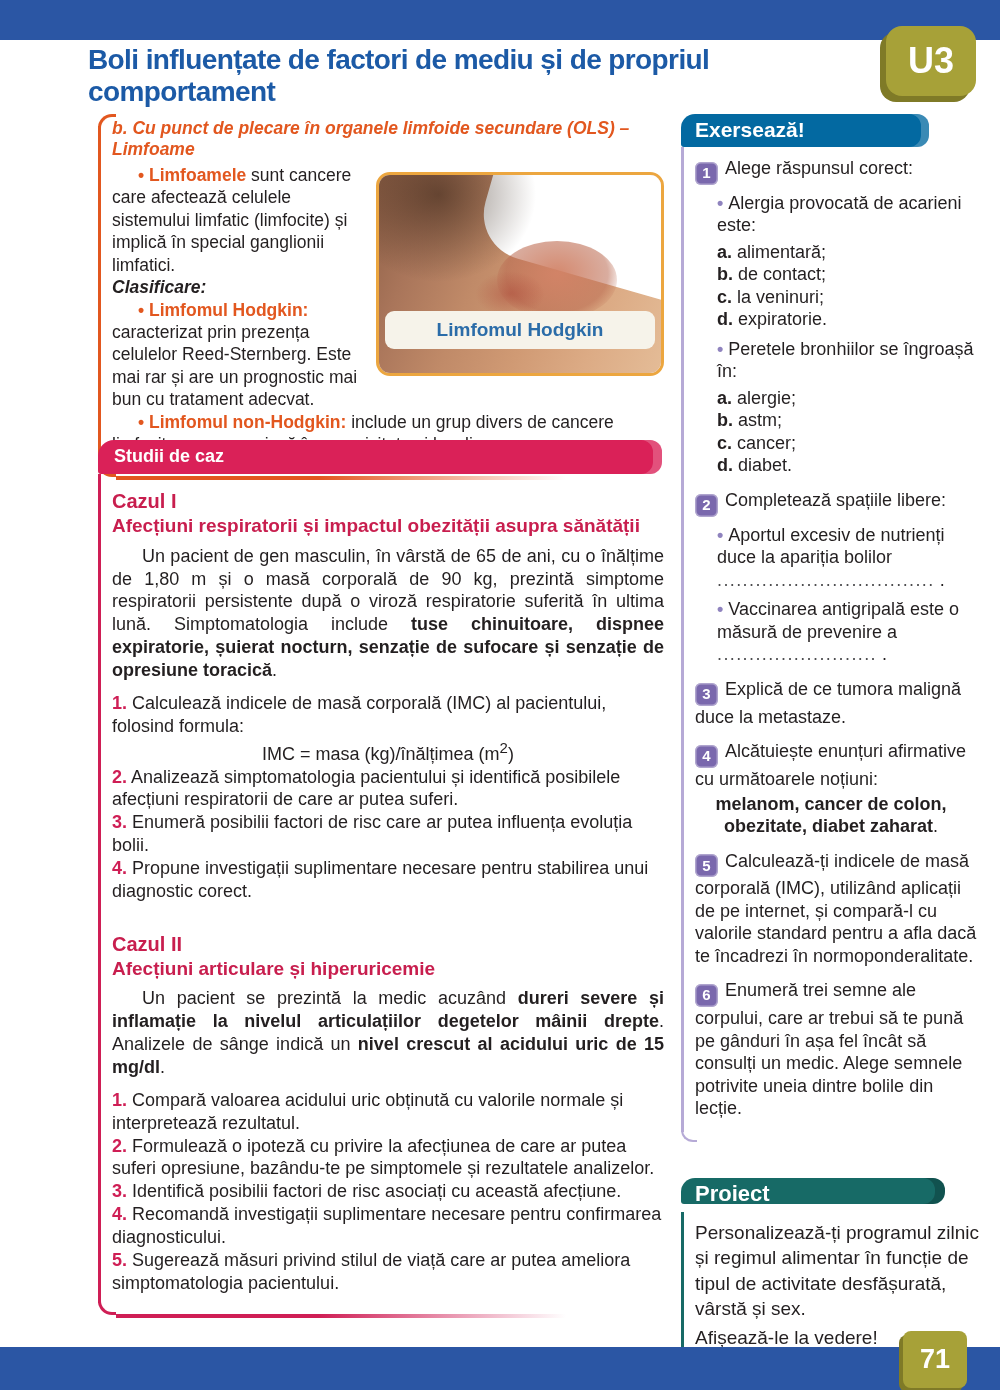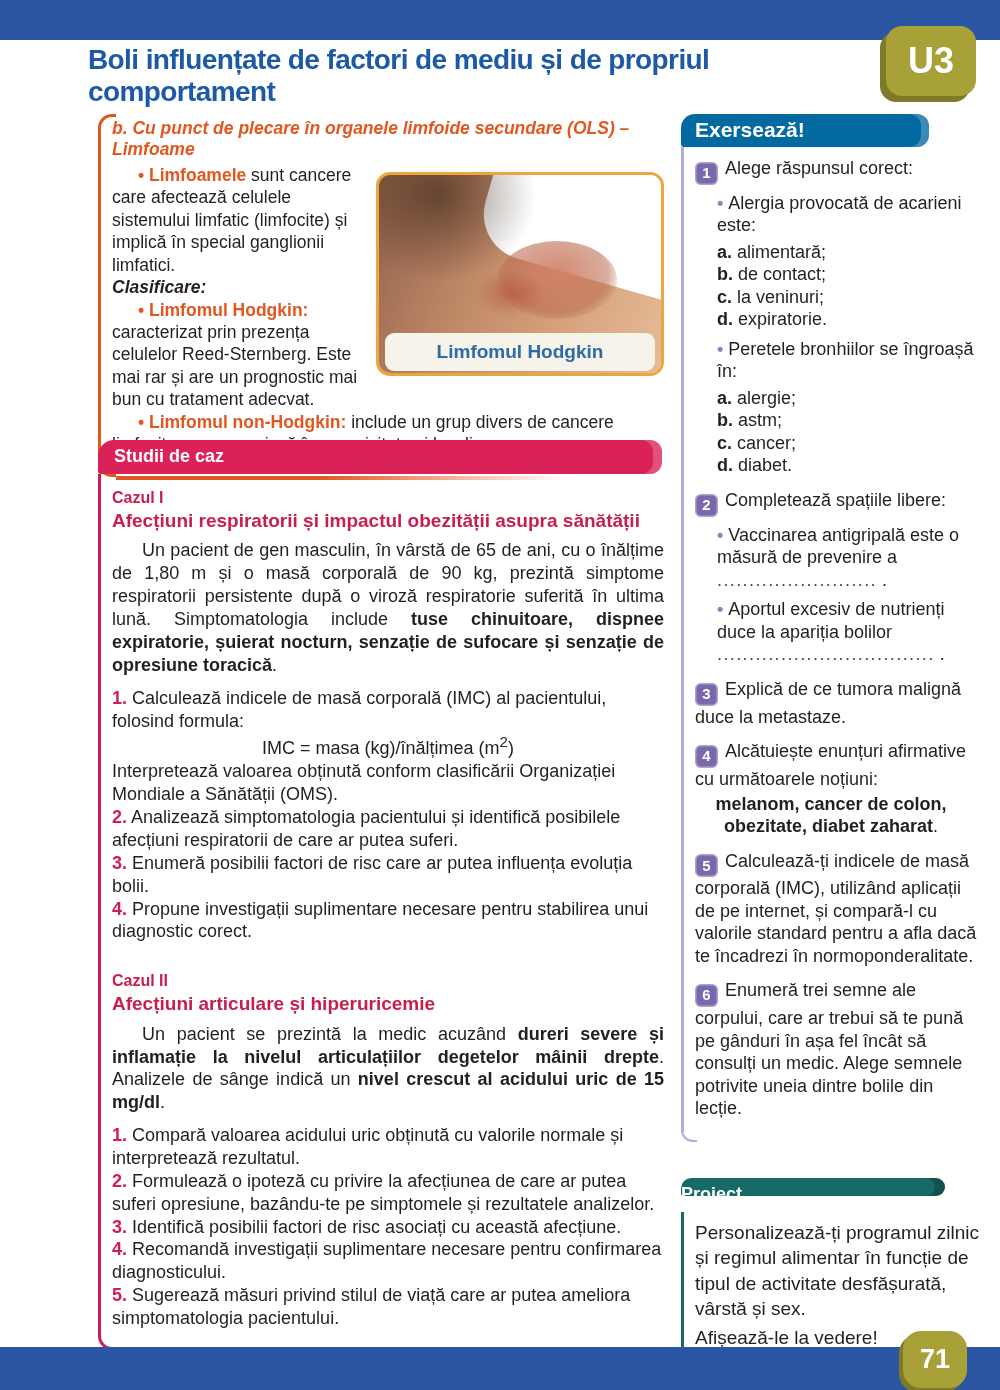--- a/index.html
+++ b/index.html
@@ -16,21 +16,21 @@
     font-size:28px; font-weight:bold; color:#1c5aa6; letter-spacing:-0.6px;
   }
   .u3-badge {
     position:absolute; left:886px; top:26px; width:90px; height:70px;
     background:#a7a138; border-radius:16px; box-shadow:-6px 6px 0 #7f7a27;
     color:#fff; font-size:36px; font-weight:bold;
     display:flex; align-items:center; justify-content:center;
   }
   .page-badge {
     position:absolute; left:903px; top:1331px; width:64px; height:57px;
-    background:#a7a138; border-radius:18px; box-shadow:-4px 4px 0 #7f7a27;
+    background:#a7a138; border-radius:8px; box-shadow:-4px 4px 0 #7f7a27;
     color:#fff; font-size:27px; font-weight:bold;
     display:flex; align-items:center; justify-content:center;
   }
 
   
   .lymph-block { position:absolute; left:98px; top:112px; width:566px; }
   .lymph-block .corner-top {
     position:absolute; left:0; top:2px; width:18px; height:16px;
     border-left:3px solid #e2571f; border-top:3px solid #e2571f;
     border-top-left-radius:14px; box-sizing:border-box;
@@ -62,21 +62,21 @@
   .ph-white { position:absolute; top:-58px; right:-70px; width:240px; height:165px;
     background:#fff; transform:rotate(16deg); border-radius:46px; }
   .ph-stubble { position:absolute; top:-22px; left:-12px; width:170px; height:130px;
     background:radial-gradient(ellipse at 42% 32%, rgba(45,28,16,0.55), rgba(45,28,16,0) 70%); }
   .ph-node { position:absolute; top:66px; left:118px; width:120px; height:78px; border-radius:50%;
     background:radial-gradient(ellipse at 50% 42%, rgba(210,130,102,0.95), rgba(186,105,80,0.55) 60%, rgba(0,0,0,0) 78%);
   }
   .ph-red { position:absolute; top:96px; left:96px; width:70px; height:46px; border-radius:50%;
     background:radial-gradient(ellipse, rgba(172,70,55,0.5), rgba(172,70,55,0) 70%); }
   .ph-caption {
-    position:absolute; left:6px; right:6px; bottom:2px; height:38px;
+    position:absolute; left:6px; right:6px; bottom:24px; height:38px;
     background:#f6f3ea; border-radius:9px; display:flex; align-items:center; justify-content:center;
     color:#2b6ca8; font-weight:bold; font-size:19px;
   }
 
   
   .studii-banner {
     position:absolute; left:98px; top:440px; width:564px; height:34px; box-sizing:border-box;
     background:#da2158; border-radius:16px 12px 12px 3px; padding-left:16px;
     color:#fff; font-weight:bold; font-size:18px; line-height:33px;
     box-shadow:inset -9px 0 0 rgba(255,255,255,0.22);
@@ -86,21 +86,21 @@
   .case-block .corner-bot {
     position:absolute; left:0; bottom:0; width:18px; height:14px;
     border-left:3px solid #cf1e55; border-bottom:3px solid #cf1e55;
     border-bottom-left-radius:14px; box-sizing:border-box;
   }
   .case-block .tail {
     position:absolute; left:18px; bottom:-3px; height:4px; width:450px;
     background:linear-gradient(to right,#cf1e55 0%,#cf1e55 45%,rgba(207,30,85,0) 100%);
   }
   .case-inner { padding:8px 0 20px 14px; }
-  .case-label { margin:6px 0 0; color:#c81e4e; font-weight:bold; font-size:16px; line-height:1.3; }
+  .case-label { margin:6px 0 0; color:#c81e4e; font-weight:bold; font-size:20px; line-height:1.3; }
   .case-title { margin:0 0 6px; color:#c81e4e; font-weight:bold; font-size:19px; line-height:1.3; }
   .case-intro { margin:0 0 10px; font-size:18px; line-height:1.27; text-align:justify; text-indent:30px; }
   .q { margin:0; font-size:18px; line-height:1.27; }
   .qnum { color:#cf1e55; font-weight:bold; }
   .formula { margin:1px 0; font-size:18px; text-align:center; }
   .case-gap { height:22px; }
 
   
   .ex-banner {
     position:absolute; left:681px; top:114px; width:248px; height:33px; box-sizing:border-box;
@@ -123,23 +123,23 @@
     color:#fff; font-weight:bold; font-size:15px; align-items:center; justify-content:center;
   }
   .ex-sub { margin:7px 0 4px 22px; }
   .ex-sub::before { content:"\2022\00a0 "; color:#8f83be; font-weight:bold; }
   .opt { margin-left:22px; }
   .dots { letter-spacing:1.4px; color:#4d4d4f; }
   .ex-center { text-align:center; font-weight:bold; margin:2px 14px 0 0; line-height:1.25; }
 
   
   .pr-banner {
-    position:absolute; left:681px; top:1178px; width:264px; height:18px; box-sizing:border-box;
-    background:#176a66; border-radius:14px 12px 12px 3px; padding-left:0;
-    color:#fff; font-weight:bold; font-size:18px; line-height:32px;
+    position:absolute; left:681px; top:1178px; width:264px; height:26px; box-sizing:border-box;
+    background:#176a66; border-radius:14px 12px 12px 3px; padding-left:14px;
+    color:#fff; font-weight:bold; font-size:22px; line-height:32px;
     box-shadow:inset -10px 0 0 rgba(0,0,0,0.22);
   }
   .pr-col { position:absolute; left:681px; top:1212px; width:300px; }
   .pr-col .rail { position:absolute; left:0; top:0; bottom:10px; width:2.5px; background:#176a66; }
   .pr-col .corner-bot {
     position:absolute; left:0; bottom:0; width:16px; height:12px;
     border-left:2.5px solid #176a66; border-bottom:2.5px solid #176a66;
     border-bottom-left-radius:12px; box-sizing:border-box;
   }
   .pr-col .tail { position:absolute; left:16px; bottom:-2.5px; height:3px; width:160px;
@@ -186,21 +186,20 @@
   <div class="rail"></div>
   <div class="corner-bot"></div>
   <div class="tail"></div>
   <div class="case-inner">
     <p class="case-label">Cazul I</p>
     <p class="case-title">Afecțiuni respiratorii și impactul obezității asupra sănătății</p>
     <p class="case-intro"><span>Un pacient de gen masculin, în vârstă de 65 de ani, cu o înălțime de 1,80 m și o masă corporală de 90 kg, prezintă simptome respiratorii persistente după o viroză respiratorie suferită în ultima lună. Simptomatologia include </span><b>tuse chinuitoare, dispnee expiratorie, șuierat nocturn, senzație de sufocare și senzație de opresiune toracică</b><span>.</span></p>
 
     <p class="q"><b class="qnum">1.</b><span> Calculează indicele de masă corporală (IMC) al pacientului, folosind formula:</span></p>
     <p class="formula"><span>IMC = masa (kg)/înălțimea (m</span><sup>2</sup><span>)</span></p>
-    <p class="q">Interpretează valoarea obținută conform clasificării Organizației Mondiale a Sănătății (OMS).</p>
     <p class="q"><b class="qnum">2.</b><span> Analizează simptomatologia pacientului și identifică posibilele afecțiuni respiratorii de care ar putea suferi.</span></p>
     <p class="q"><b class="qnum">3.</b><span> Enumeră posibilii factori de risc care ar putea influența evoluția bolii.</span></p>
     <p class="q"><b class="qnum">4.</b><span> Propune investigații suplimentare necesare pentru stabilirea unui diagnostic corect.</span></p>
 
     <div class="case-gap"></div>
 
     <p class="case-label">Cazul II</p>
     <p class="case-title">Afecțiuni articulare și hiperuricemie</p>
     <p class="case-intro"><span>Un pacient se prezintă la medic acuzând </span><b>dureri severe și inflamație la nivelul articulațiilor degetelor mâinii drepte</b><span>. Analizele de sânge indică un </span><b>nivel crescut al acidului uric de 15 mg/dl</b><span>.</span></p>
 
@@ -228,22 +227,22 @@
       <div class="opt"><b>d.</b> <span>expiratorie.</span></div>
       <div class="ex-sub">Peretele bronhiilor se îngroașă în:</div>
       <div class="opt"><b>a.</b> <span>alergie;</span></div>
       <div class="opt"><b>b.</b> <span>astm;</span></div>
       <div class="opt"><b>c.</b> <span>cancer;</span></div>
       <div class="opt"><b>d.</b> <span>diabet.</span></div>
     </div>
 
     <div class="ex-item">
       <span class="nbadge">2</span><span>Completează spațiile libere:</span>
+      <div class="ex-sub"><span>Aportul excesiv de nutrienți duce la apariția bolilor </span><span class="dots">..................................</span><span> .</span></div>
       <div class="ex-sub"><span>Vaccinarea antigripală este o măsură de prevenire a </span><span class="dots">.........................</span><span> .</span></div>
-      <div class="ex-sub"><span>Aportul excesiv de nutrienți duce la apariția bolilor </span><span class="dots">..................................</span><span> .</span></div>
     </div>
 
     <div class="ex-item">
       <span class="nbadge">3</span><span>Explică de ce tumora malignă duce la metastaze.</span>
     </div>
 
     <div class="ex-item">
       <span class="nbadge">4</span><span>Alcătuiește enunțuri afirmative cu următoarele noțiuni:</span>
       <div class="ex-center"><span>melanom, cancer de colon, obezitate, diabet zaharat</span><span style="font-weight:normal">.</span></div>
     </div>

